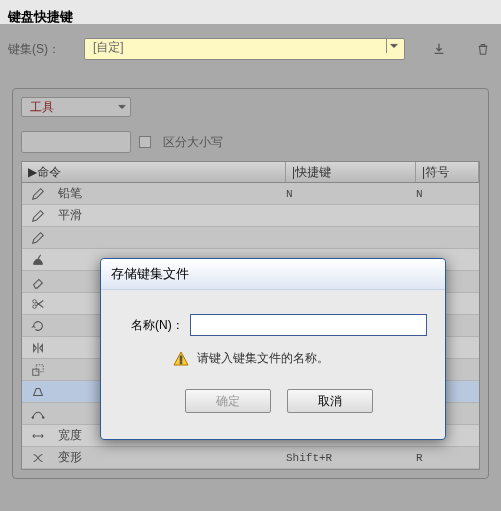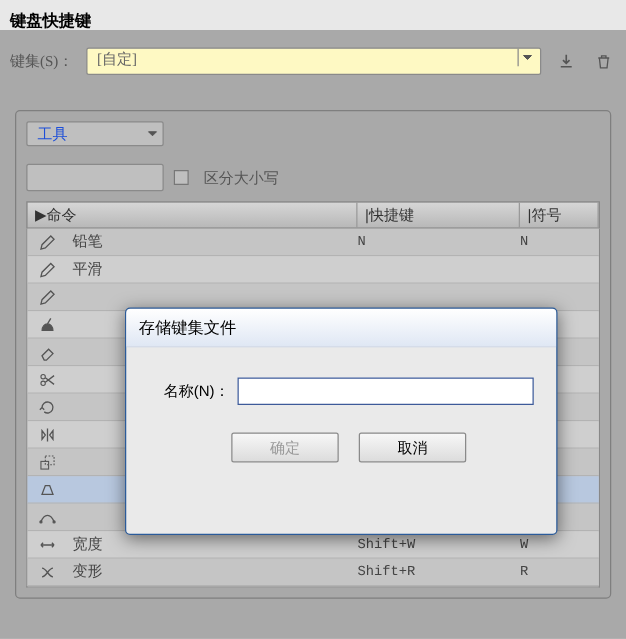--- a/index.html
+++ b/index.html
@@ -1,26 +1,26 @@
 <!DOCTYPE html>
 <html><head>
 <meta charset="utf-8">
 <style>
   * { box-sizing: border-box; margin: 0; padding: 0; }
   body { font-family: "Microsoft YaHei", SimSun, Arial, sans-serif; font-size: 12px; background: #a9a9a9; width: 501px; height: 511px; overflow: hidden; position: relative; }
   .window-title { background: #e8e8e8; padding: 8px 8px; font-size: 13px; font-weight: bold; height: 24px; }
   .panel { background: #a9a9a9; padding: 14px 8px 8px 8px; }
-  .row-set { display: flex; align-items: center; gap: 10px; margin-bottom: 28px; font-family: Liberation Serif, serif; }
+  .row-set { display: flex; align-items: center; gap: 24px; margin-bottom: 28px; }
   .label { color: #555; font-size: 12px; }
   .select-box { flex: 1; background: #fef9c3; border: 1px solid #8a8a8a; height: 22px; display: flex; justify-content: space-between; padding: 0 4px 0 8px; color: #666; border-radius: 2px; }
   .select-arrow { width: 14px; height: 14px; border-left: 1px solid #8a8a8a; display:flex; align-items:center; justify-content:center; }
   .small-icon-btn { width: 20px; height: 20px; display:flex; align-items:center; justify-content:center; color:#666; }
   .inner-panel { border: 1px solid #7f7f7f; border-radius: 4px; padding: 8px; background: #a9a9a9; margin: 0 4px; }
   .tools-header { display: flex; align-items: center; gap: 6px; margin-bottom: 4px; }
-  .tools-select { background:#bfbfbf; border:1px solid #8a8a8a; height:20px; padding:0 4px 0 8px; display:flex; align-items:center; justify-content:space-between; width:110px; color:#1d4ed8; border-radius:2px;}
+  .tools-select { background:#bfbfbf; border:1px solid #8a8a8a; height:20px; padding:0 4px 0 8px; display:flex; align-items:center; justify-content:space-between; width:110px; color:#7f1d1d; border-radius:2px;}
   .search-row { display:flex; align-items:center; gap:8px; margin: 14px 0 8px 0; }
   .search-box { display:flex; align-items:center; border:1px solid #8a8a8a; background:#bfbfbf; height:22px; width:110px; padding:0 4px; border-radius:2px;}
   .search-icon { width:14px; height:14px; margin-right:4px; }
   .search-input { background:transparent; border:none; outline:none; flex:1; font-size:12px; color:#555; }
   .checkbox { width:12px; height:12px; border:1px solid #777; background:#bfbfbf; margin-right:4px; display:inline-block; vertical-align:middle;}
   .table-header { display:flex; background: linear-gradient(#d6d6d6,#b8b8b8); border:1px solid #888; height:22px; align-items:center; }
   .th { padding:0 6px; font-size:12px; color:#333; border-right:1px solid #999; height:100%; display:flex; align-items:center; }
   .th.cmd { flex: 0 0 264px; }
   .th.sc  { flex: 0 0 130px; }
   .th.sym { flex: 1; }
@@ -29,21 +29,21 @@
   .tr:nth-child(odd){ background:#c5c5c5;}
   .tr:nth-child(even){ background:#cfcfcf;}
   .td-icon { width:32px; display:flex; align-items:center; justify-content:center; }
   .td-icon svg { width:14px; height:14px; }
   .td-cmd { flex:0 0 232px; padding-left:4px; color:#444; font-family: SimSun, serif;}
   .td-sc { flex:0 0 130px; color:#444; font-family: "Courier New", monospace; font-size:11px; text-align:left;}
   .td-sym { flex:1; color:#444; font-family: "Courier New", monospace; font-size:11px; text-align:left;}
   .tr.sel { background:#b8c8df; }
   
   .modal {
-    position: absolute; left: 100px; top: 246px; width: 346px; height: 182px;
+    position: absolute; left: 100px; top: 258px; width: 346px; height: 182px;
     background: #eaeaea; border: 1px solid #2b5b9a; border-radius: 4px;
     box-shadow: 0 3px 14px rgba(0,0,0,0.5);
   }
   .modal-title { background: linear-gradient(#ffffff,#dfe7f4); padding:6px 10px; font-size:13px; border-bottom:1px solid #c7d3e6; border-radius:4px 4px 0 0;}
   .modal-body { padding: 24px 18px 10px 30px; }
   .modal-row { display:flex; align-items:center; gap:6px; }
   .modal-input { flex:1; height:22px; border:1px solid #3d5a99; background:#fff; padding:0 4px; outline:none; font-size:12px;}
   .modal-warn { display:flex; align-items:center; gap:8px; margin:14px 0 0 42px; color:#333; }
   .warn-icon { width:16px; height:16px; }
   .modal-buttons { display:flex; justify-content:center; gap:16px; margin-top:22px;}
@@ -254,18 +254,28 @@
   </div>
 </div>
 
 <div class="modal">
   <div class="modal-title">存储键集文件</div>
   <div class="modal-body">
     <div class="modal-row">
       <span>名称(N)：</span>
       <input class="modal-input" value="" style="">
     </div>
+    <div class="modal-warn">
+      <span class="warn-icon">
+        <svg viewBox="0 0 16 16">
+            <path d="M8 1 L15 14 H1 Z" fill="#ffcc33" stroke="#aa7700"></path>
+            <rect x="7.2" y="5" width="1.6" height="5" fill="#333"></rect>
+            <rect x="7.2" y="11" width="1.6" height="1.6" fill="#333"></rect>
+          </svg>
+      </span>
+      <span>请键入键集文件的名称。</span>
+    </div>
     <div class="modal-buttons">
       <button class="btn disabled">确定</button>
       <button class="btn">取消</button>
     </div>
   </div>
 </div>
 
 </body></html>

